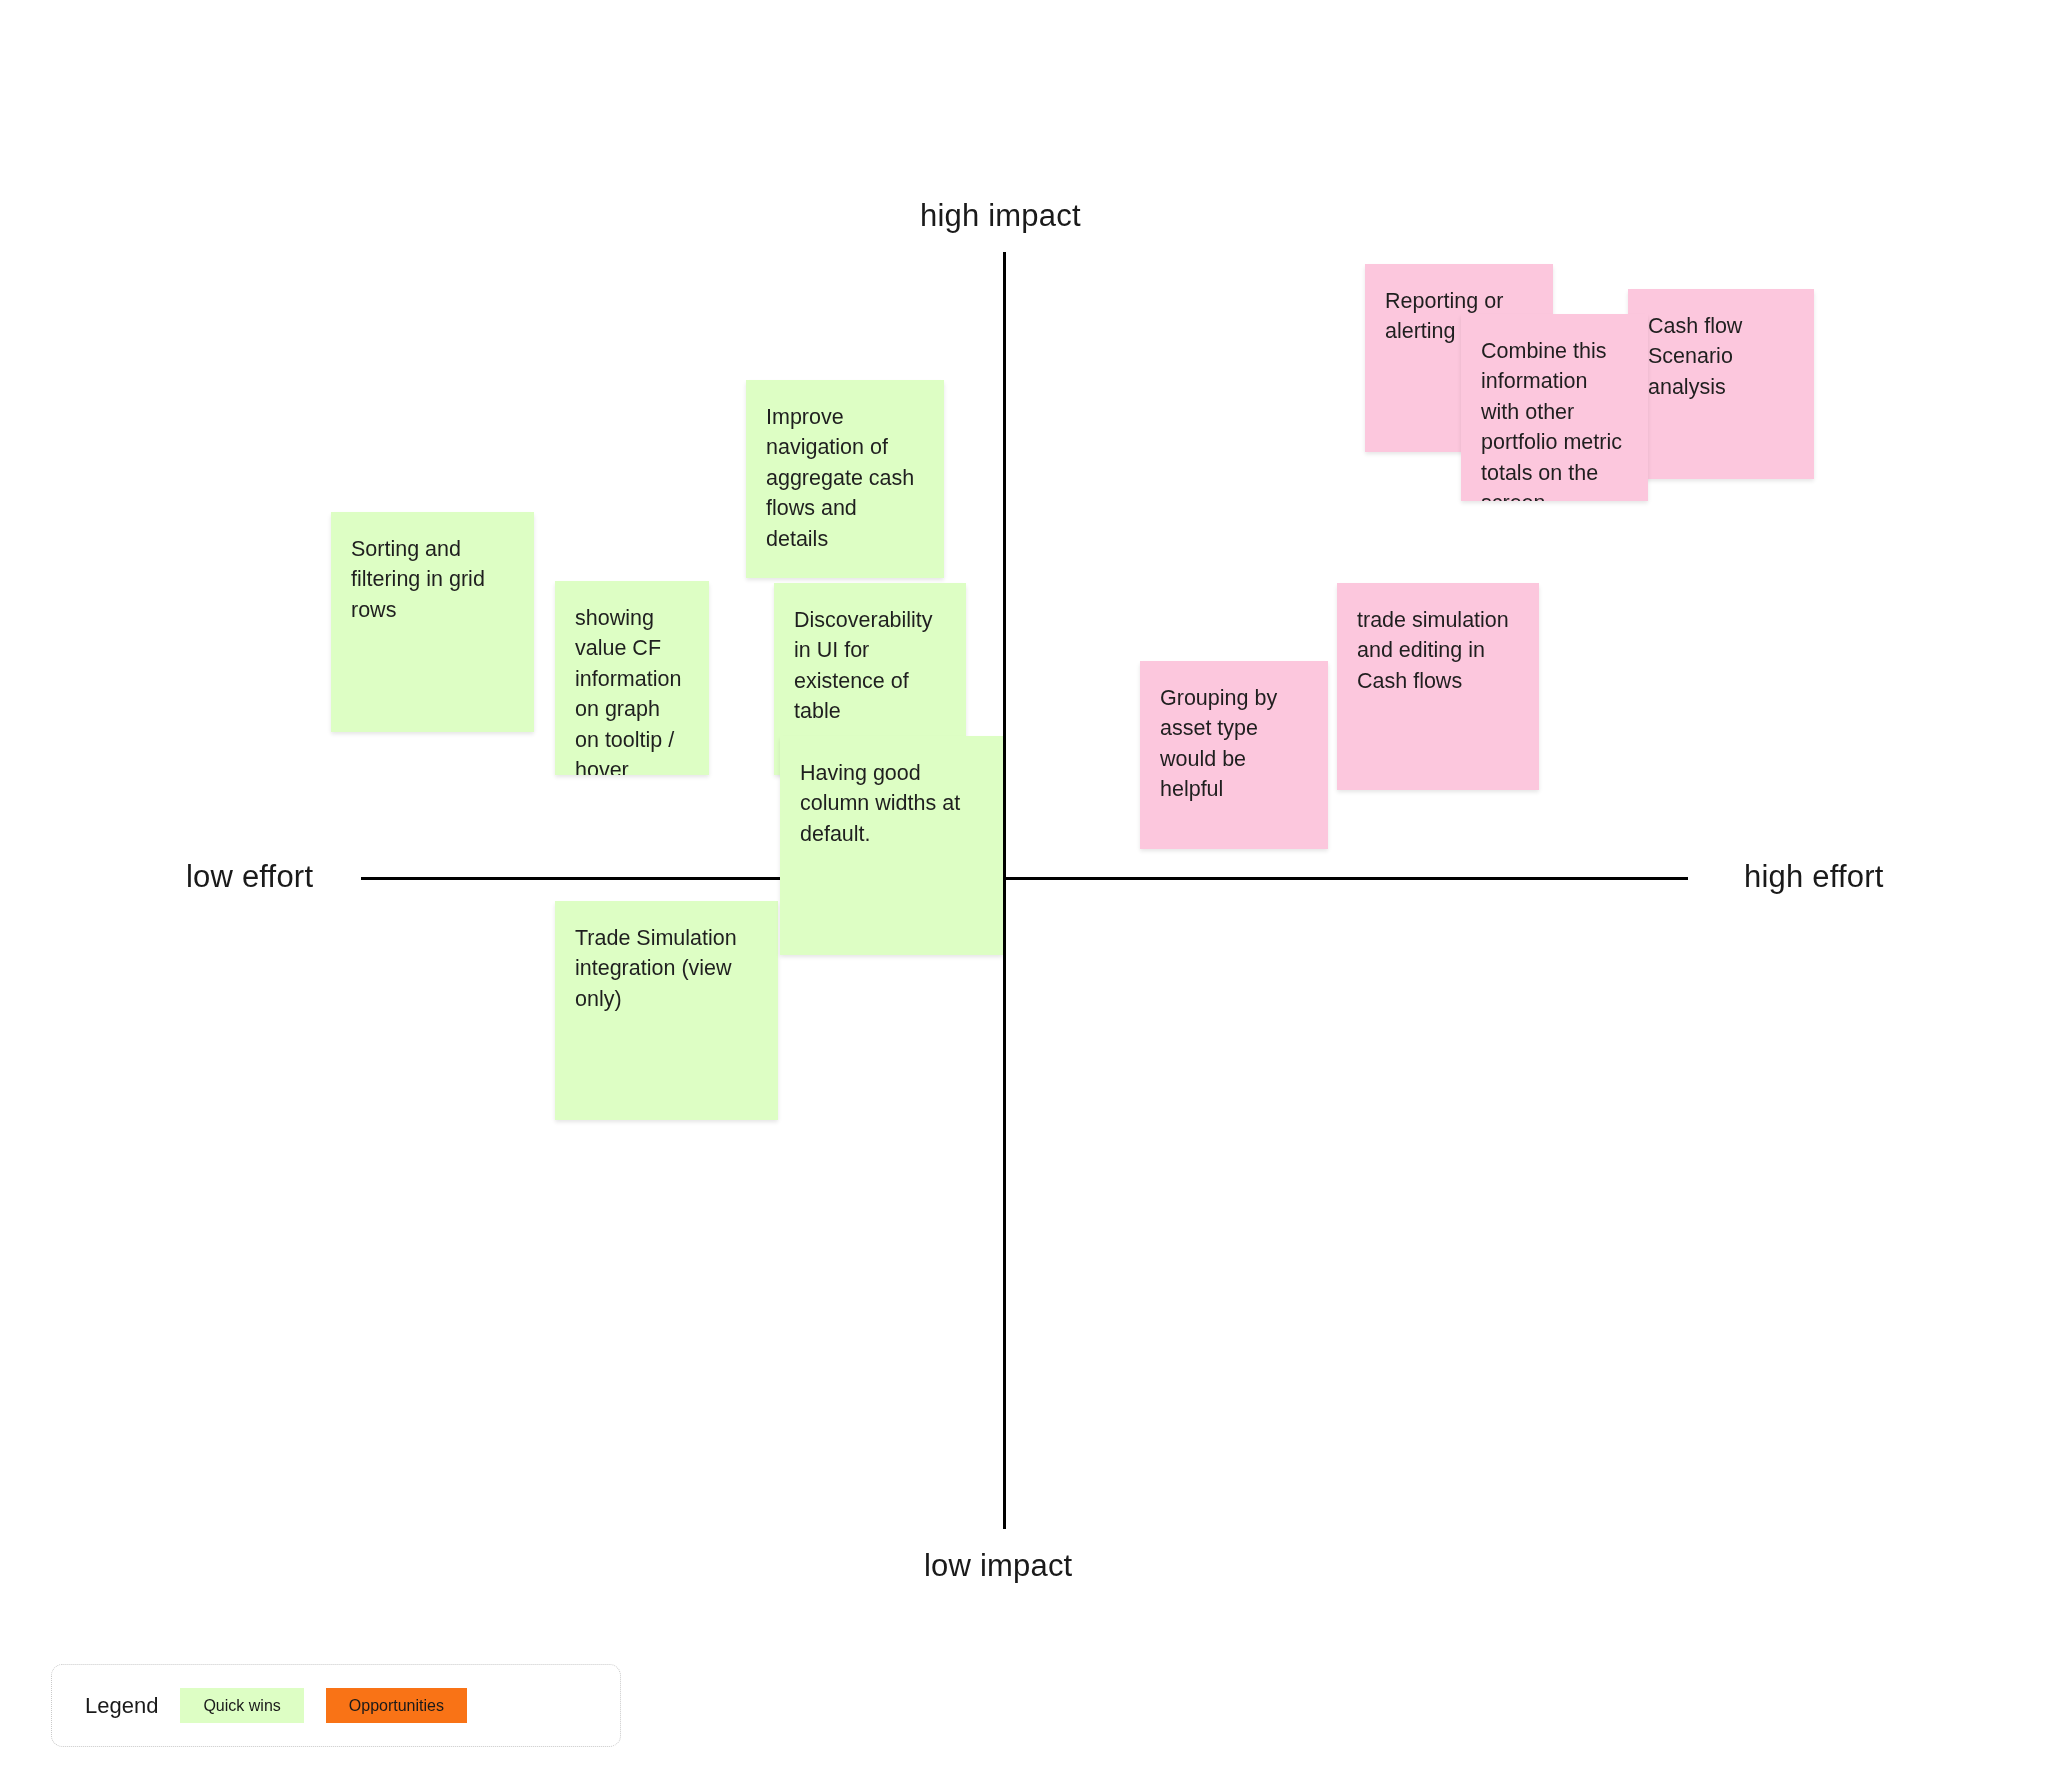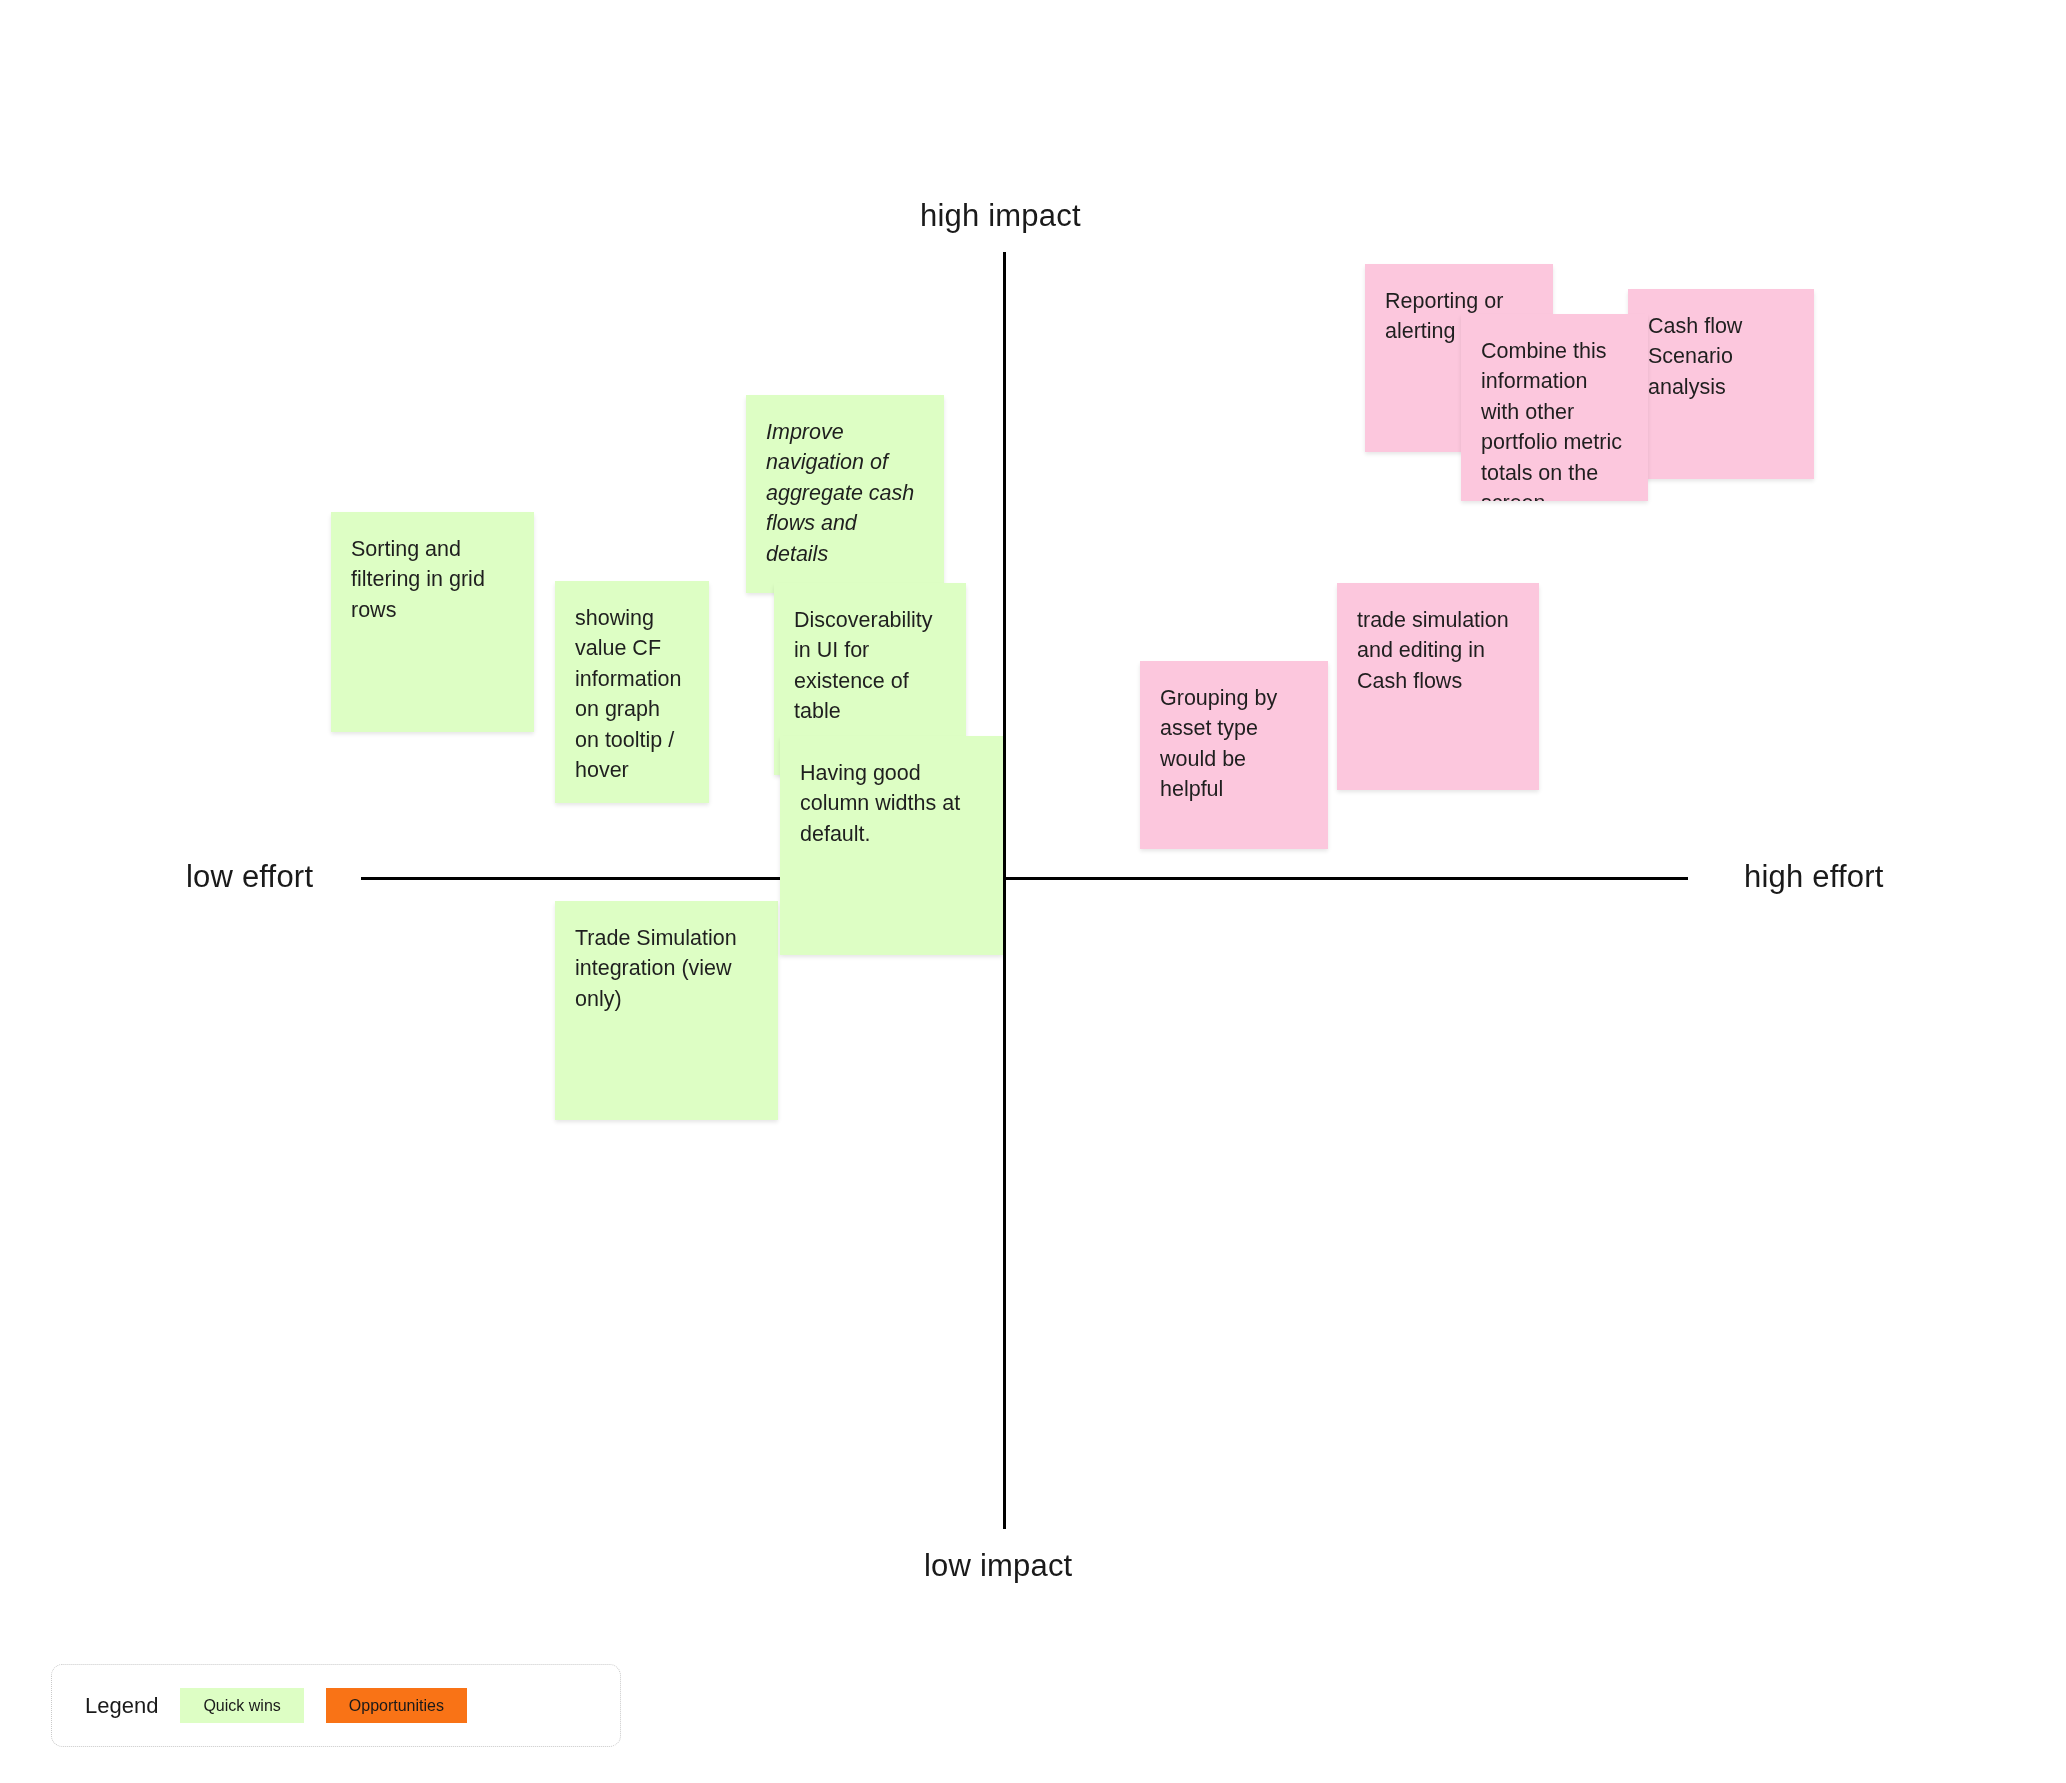--- a/index.html
+++ b/index.html
@@ -106,22 +106,22 @@
   <div class="axis-v"></div>
   <div class="axis-h"></div>
 
   <div class="axis-label lbl-high-impact">high impact</div>
   <div class="axis-label lbl-low-impact">low impact</div>
   <div class="axis-label lbl-low-effort">low effort</div>
   <div class="axis-label lbl-high-effort">high effort</div>
 
   <div id="notes-layer">
       <div class="note green" style="left: 331px; top: 512px; width: 203px; height: 220px; z-index: 2;">Sorting and filtering in grid rows</div>
-      <div class="note green" style="left: 555px; top: 581px; width: 154px; height: 222px; z-index: 3;">showing value CF information on graph on tooltip / hover</div>
-      <div class="note green" style="left: 746px; top: 395px; width: 198px; height: 198px; z-index: 4; font-style: italic;">Improve navigation of aggregate cash flows and details</div>
+      <div class="note green" style="left: 555px; top: 581px; width: 154px; height: 194px; z-index: 3;">showing value CF information on graph on tooltip / hover</div>
+      <div class="note green" style="left: 746px; top: 380px; width: 198px; height: 198px; z-index: 4;">Improve navigation of aggregate cash flows and details</div>
       <div class="note green" style="left: 774px; top: 583px; width: 192px; height: 192px; z-index: 5;">Discoverability in UI for existence of table</div>
       <div class="note green" style="left: 780px; top: 736px; width: 223px; height: 219px; z-index: 6;">Having good column widths at default.</div>
       <div class="note green" style="left: 555px; top: 901px; width: 223px; height: 219px; z-index: 3;">Trade Simulation integration (view only)</div>
       <div class="note pink" style="left: 1365px; top: 264px; width: 188px; height: 188px; z-index: 2;">Reporting or alerting</div>
       <div class="note pink" style="left: 1461px; top: 314px; width: 187px; height: 187px; z-index: 4;">Combine this information with other portfolio metric totals on the screen</div>
       <div class="note pink" style="left: 1628px; top: 289px; width: 186px; height: 190px; z-index: 3;">Cash flow Scenario analysis</div>
       <div class="note pink" style="left: 1140px; top: 661px; width: 188px; height: 188px; z-index: 3;">Grouping by asset type would be helpful</div>
       <div class="note pink" style="left: 1337px; top: 583px; width: 202px; height: 207px; z-index: 2;">trade simulation and editing in Cash flows</div>
     </div>
 

